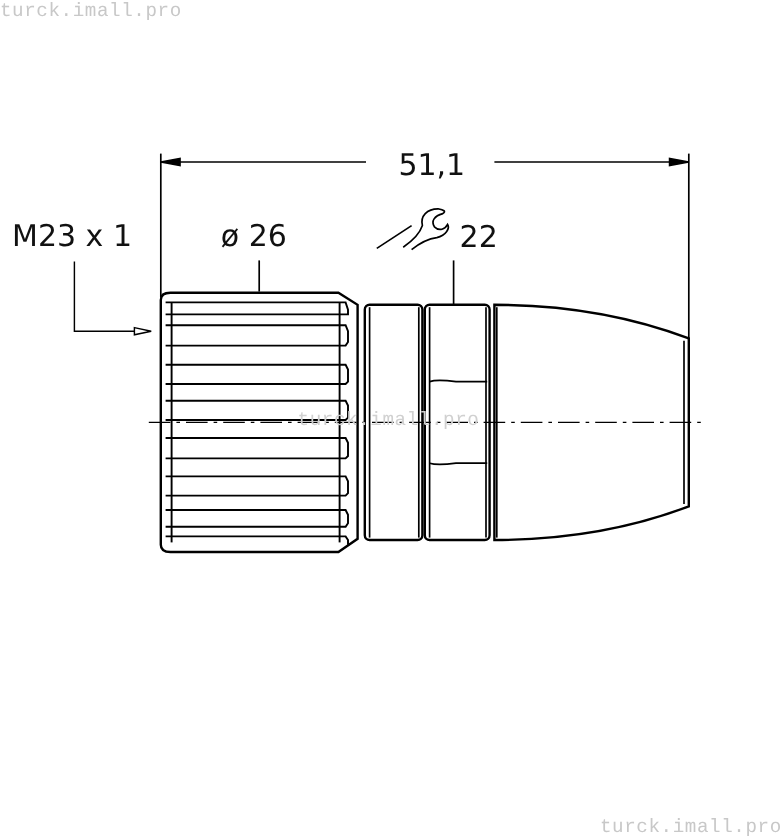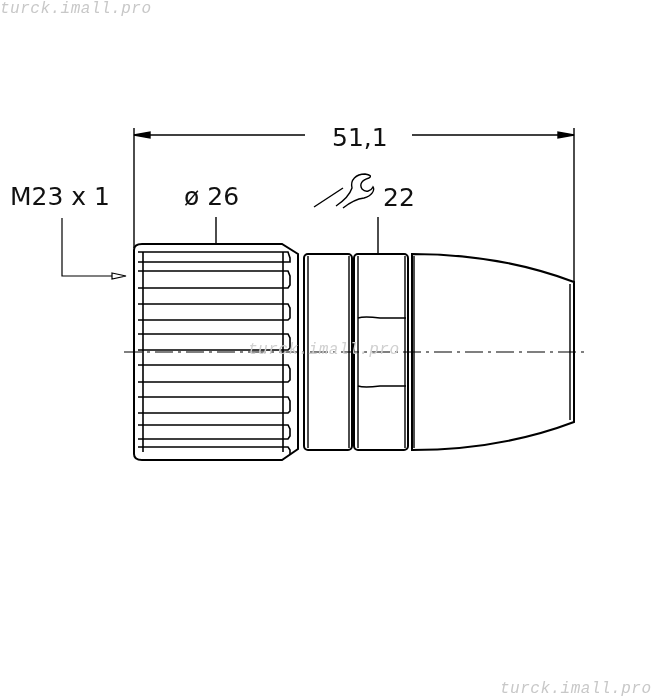--- a/index.html
+++ b/index.html
@@ -1,17 +1,17 @@
 <!DOCTYPE html>
 <html><head>
 <meta charset="utf-8">
 <style>
   html,body{margin:0;padding:0;background:#fff;}
   body{width:653px;height:700px;position:relative;overflow:hidden;font-family:"DejaVu Sans",sans-serif;}
-  .wm{position:absolute;font-family:"Liberation Mono","DejaVu Sans Mono",monospace;color:#c8c8c8;font-size:16px;letter-spacing:0.5px;font-style:italic;}
+  .wm{position:absolute;font-family:"Liberation Mono","DejaVu Sans Mono",monospace;color:#c8c8c8;font-size:16px;letter-spacing:0.5px;}
   #wm-top{left:0;top:0;}
   #wm-bottom{left:500px;top:680px;}
   #wm-mid{left:248px;top:341px;font-size:16px;color:#d0d0d0;}
   svg{position:absolute;left:0;top:0;}
   .lbl{font-family:"DejaVu Sans",sans-serif;font-size:25px;fill:#111;}
 </style>
 </head>
 <body>
 
 <div class="wm" id="wm-top">turck.imall.pro</div>

